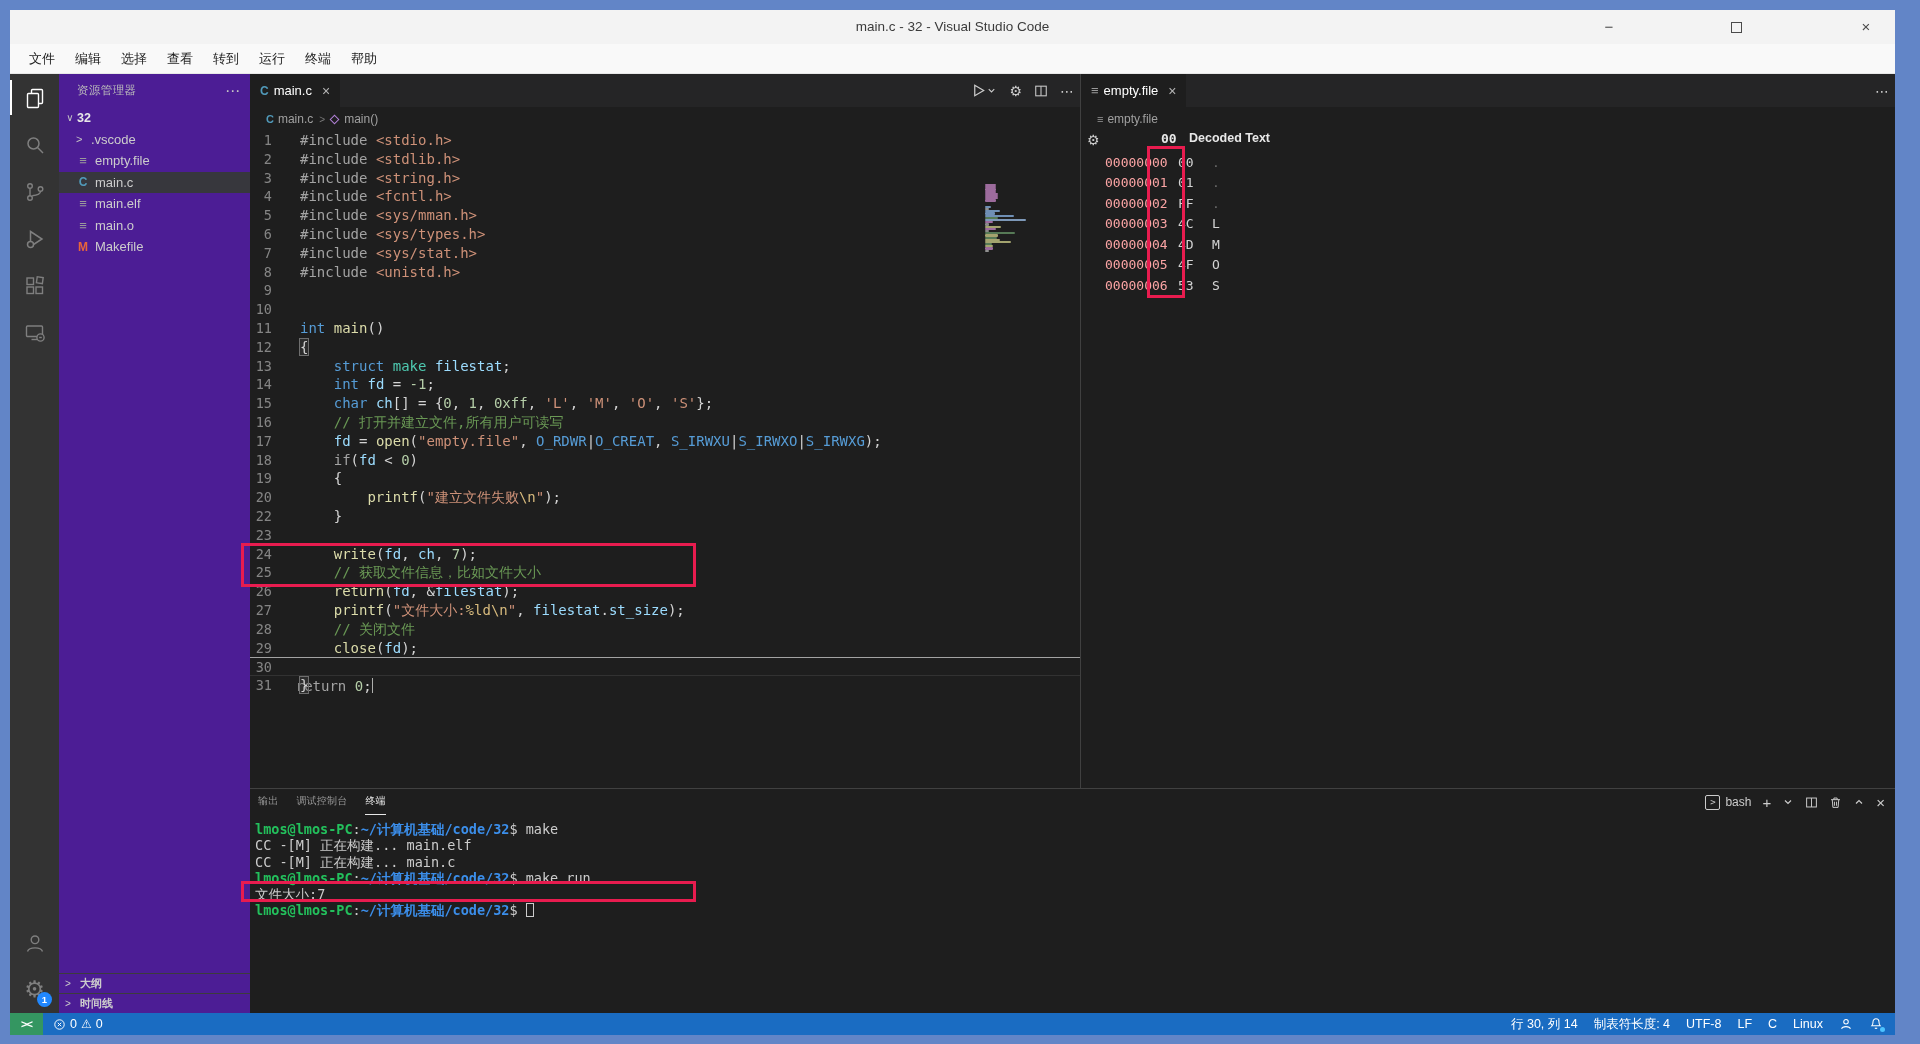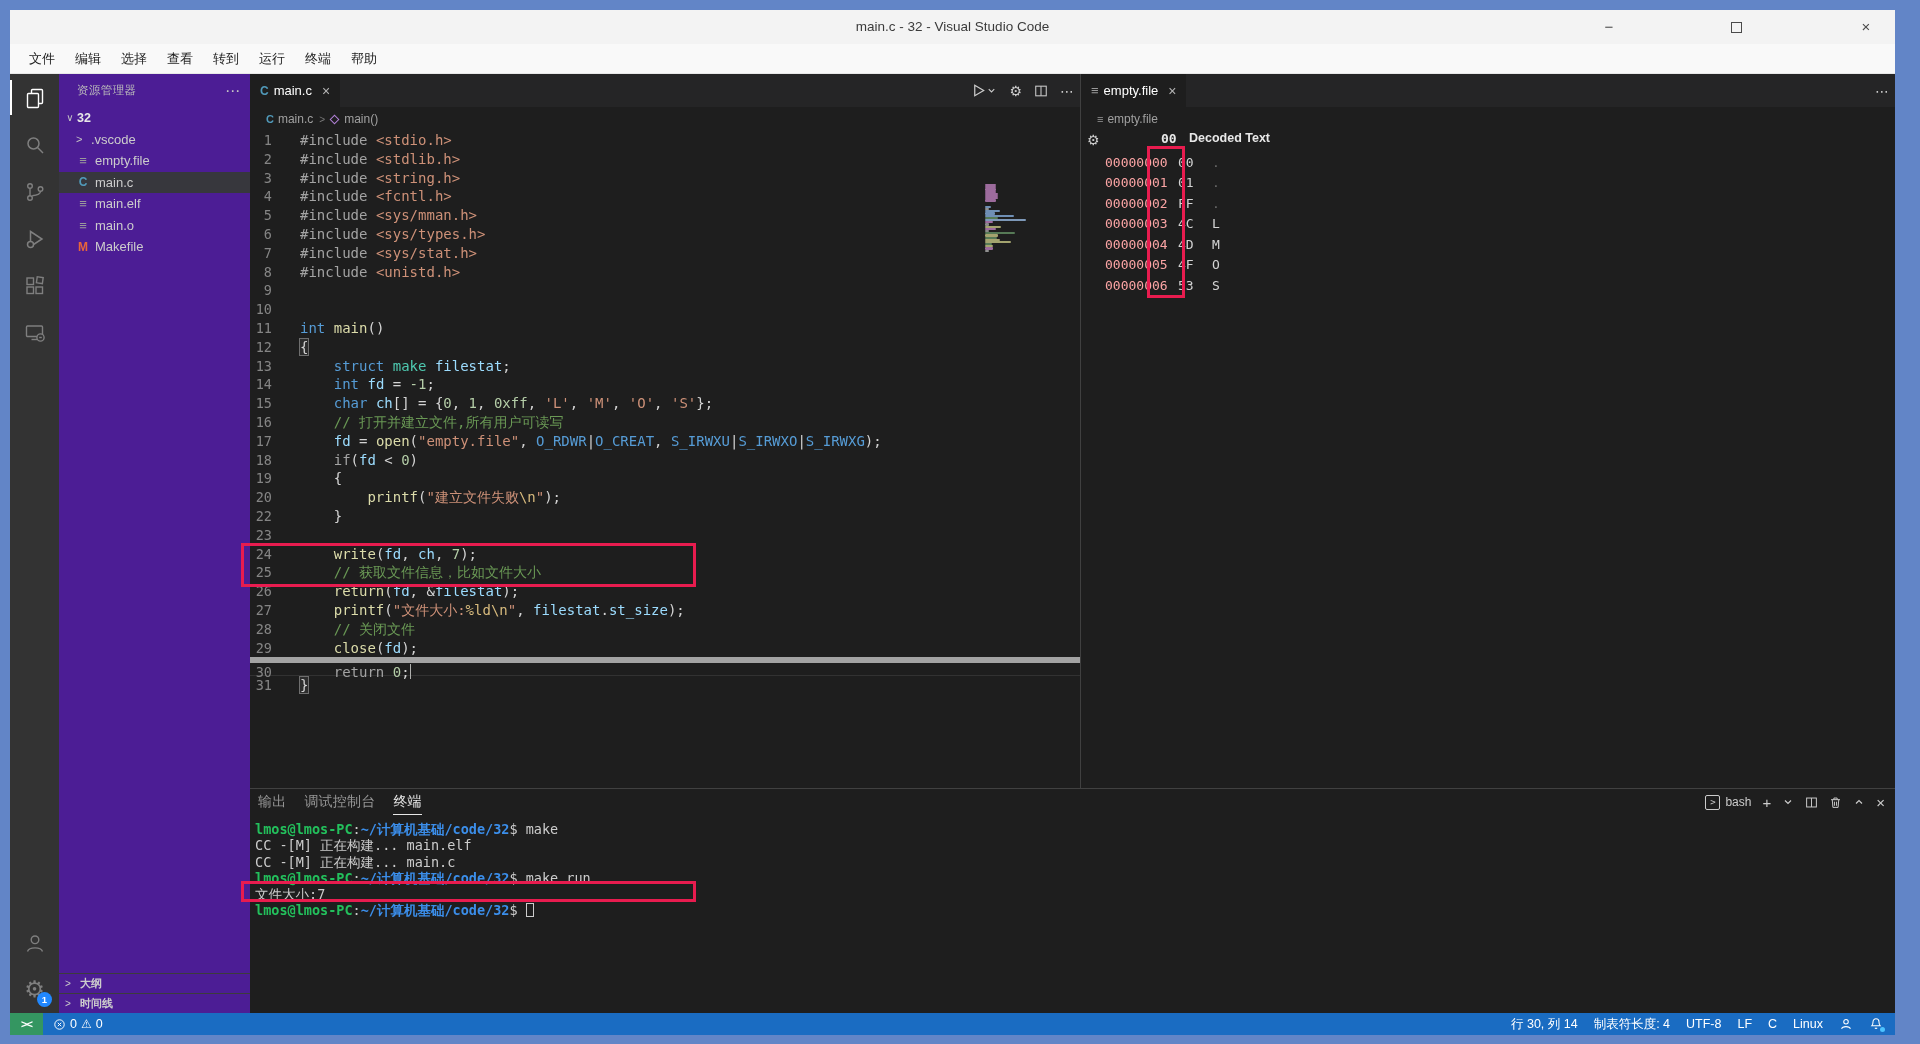--- a/index.html
+++ b/index.html
@@ -64,21 +64,21 @@
   .editor-actions { position:absolute; right:6px; top:0; height:33px; display:flex; align-items:center; gap:12px; color:#cccccc; }
   .ea-ic { display:flex; align-items:center; font-size:14px; color:#cccccc; }
   .breadcrumb { height:24px; display:flex; align-items:center; padding-left:16px; font-size:12px; color:#a0a0a0; background:#1e1e1e; flex:none; }
   .breadcrumb .fic { width:auto; margin:0 4px 0 0; font-size:11px; }
   .bc-sep { margin:0 6px; font-size:10px; color:#7a7a7a; }
   .bc-symbol { display:inline-block; width:7px; height:7px; border:1.3px solid #b180d7; transform:rotate(45deg); margin-right:6px; }
 
   
   .code-area { flex:1; position:relative; font-family:"DejaVu Sans Mono",monospace; font-size:14px; overflow:hidden; }
   .code-line { height:18.8px; display:flex; white-space:pre; line-height:18.8px; }
-  .code-line.current { border-top:6px solid #a3a3a3; border-bottom:1px solid #323232; }
+  .code-line.current { border-top:1px solid #a3a3a3; border-bottom:1px solid #323232;flex-direction:column; }
   .ln { width:38px; padding-right:16px; text-align:right; color:#858585; font-size:13.5px; flex:none; }
   .ct { margin-left:12px; color:#d4d4d4; }
   .tok-pp{color:#a3a3a3} .tok-kw{color:#569cd6} .tok-type{color:#4ec9b0} .tok-fn{color:#dcdcaa}
   .tok-var{color:#9cdcfe} .tok-num{color:#b5cea8} .tok-str{color:#ce9178} .tok-cmt{color:#6a9955}
   .tok-esc{color:#d7ba7d} .tok-pl{color:#d4d4d4}
   .tok-brk{color:#d4d4d4; outline:1px solid #6e6e6e; background:rgba(90,90,90,.25);}
   .caret { display:inline-block; width:1.5px; height:15px; background:#aeafad; vertical-align:-2px; }
   .minimap { position:absolute; right:8px; top:51px; width:87px; padding-top:2px; }
   .mm-line { height:2.2px; margin-bottom:0; border-radius:1px; }
 
@@ -89,21 +89,21 @@
   .hex-dec { position:absolute; left:108px; color:#e8e8e8; font-weight:bold; font-family:"Liberation Sans",sans-serif; font-size:12.5px; }
   .hex-row { height:20.5px; display:flex; align-items:center; font-family:"DejaVu Sans Mono",monospace; font-size:13px; }
   .hex-offset { width:73px; margin-left:24px; color:#fca5a5; flex:none; }
   .hex-byte { width:30px; color:#d4d4d4; flex:none; }
   .hex-ch { margin-left:4px; color:#d4d4d4; }
   .hex-ch.dim { color:#6a6a6a; }
 
   
   .panel { flex:1; border-top:1px solid #414141; position:relative; display:flex; flex-direction:column; min-height:0; }
   .panel-header { height:26px; display:flex; align-items:center; padding-left:8px; flex:none; position:relative; }
-  .panel-tab { font-size:14px; color:#969696; margin-right:18px; height:26px; line-height:24px; letter-spacing:.2px; }
+  .panel-tab { font-size:10px; color:#969696; margin-right:18px; height:26px; line-height:24px; letter-spacing:.2px; }
   .panel-tab.active { color:#e7e7e7; border-bottom:1.5px solid #e7e7e7; }
   .panel-actions { position:absolute; right:10px; top:0; height:26px; display:flex; align-items:center; gap:11px; }
   .term-widget { display:flex; align-items:center; gap:5px; }
   .term-badge { width:15px; height:15px; border:1px solid #cccccc; border-radius:2px; color:#ccc; font-size:9px; line-height:13px; text-align:center; font-family:"DejaVu Sans Mono",monospace; }
   .shell-label { font-size:12px; color:#cccccc; }
   .pa-ic { color:#cccccc; font-size:15px; display:flex; align-items:center; line-height:1; }
   .terminal-content { padding:6px 0 0 5px; font-family:"DejaVu Sans Mono",monospace; font-size:13.5px; }
   .term-line { height:16.3px; line-height:16.3px; white-space:pre; }
   .tg { color:#23c05c; font-weight:bold; }
   .tb { color:#3b8eea; font-weight:bold; }

